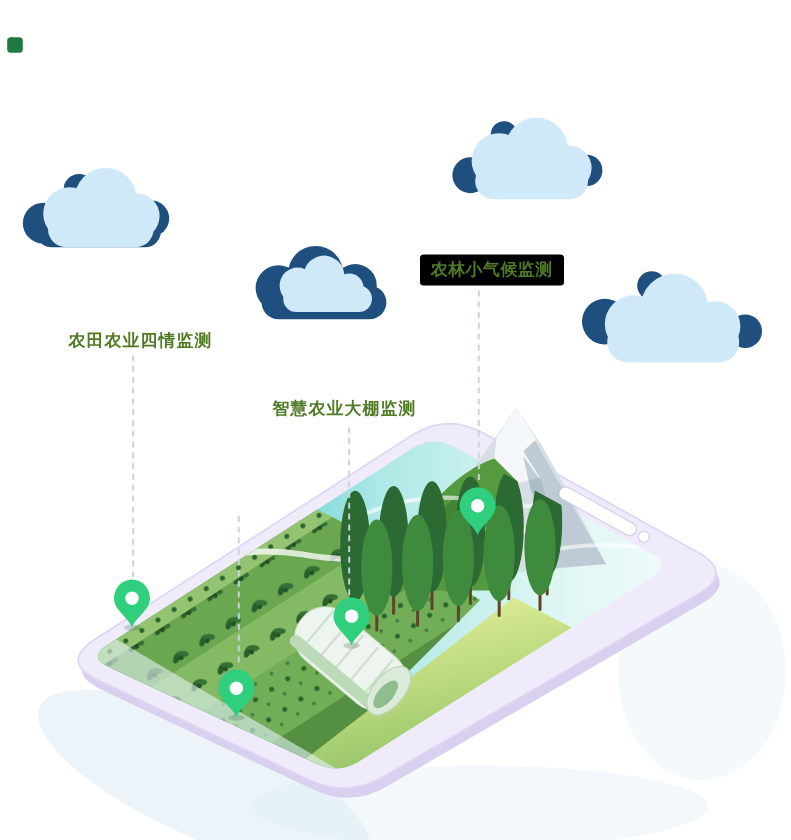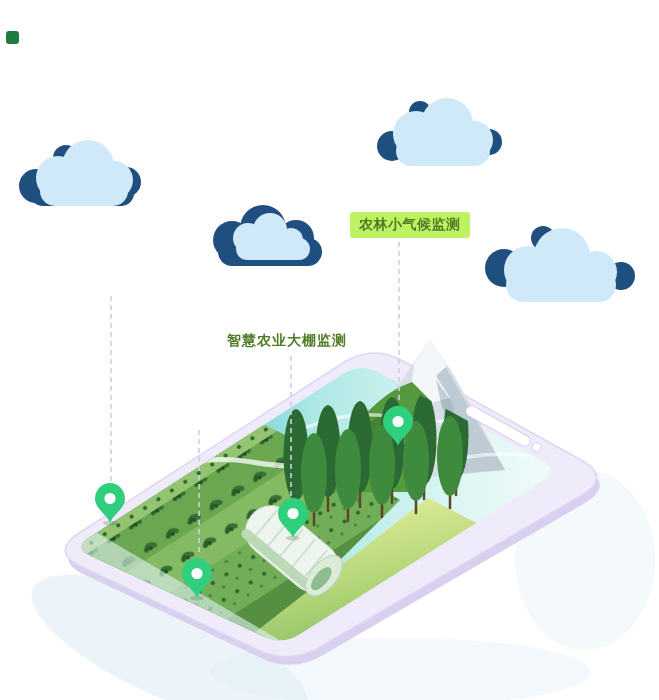--- a/index.html
+++ b/index.html
@@ -2,21 +2,21 @@
 <html style="--label-text: #4f7b24; --pin: #2fcf7d; --cloud-light: #cfe9f8; --cloud-dark: #1f4f7e; --phone-body: #f0ebfb; --sky-teal: #3fc2c8; --field-green: #74ad55;"><head>
 <meta charset="utf-8">
 <style>
   html,body{margin:0;padding:0;background:#fff;}
   .stage{position:relative;width:659px;height:700px;background:#fff;overflow:hidden;
          font-family:"Liberation Sans","DejaVu Sans",sans-serif;}
   .stage > svg{position:absolute;left:0;top:0;}
   .label{position:absolute;font-weight:bold;font-size:14px;letter-spacing:1px;
          color:var(--label-text,#4f7b24);white-space:nowrap;z-index:2;}
   #label-field{left:57px;top:275px;}
-  #label-microclimate{left:350px;top:212px;background:#bef264;padding:4px 9px;border-radius:3px;letter-spacing:.5px;}
+  #label-microclimate{left:350px;top:212px;background:#000000;padding:4px 9px;border-radius:3px;letter-spacing:.5px;}
   #label-greenhouse{left:227px;top:332px;text-align:right;}
   #label-soil{left:142px;top:407px;}
   .decor-dot{position:absolute;left:6px;top:31px;width:13px;height:13px;border-radius:3px;
              background:#1f7a40;z-index:1;}
   
   .cl{fill:var(--cloud-light,#cfe9f8);}
   .cd{fill:var(--cloud-dark,#1f4f7e);}
   .phone-bezel{fill:var(--phone-body,#f0ebfb);stroke:#ded6f2;stroke-width:1.5;}
   .phone-thick{fill:#d8d0ee;}
   .leader{stroke:#c9d4da;stroke-width:1.6;stroke-dasharray:5 4;fill:none;}
@@ -228,17 +228,18 @@
           <circle cx="0" cy="-4.5" r="5.6" fill="#ffffff"></circle>
         </g>
         <g transform="translate(398 426)">
           <ellipse cx="0" cy="20" rx="7" ry="2.6" fill="rgba(40,90,60,.22)"></ellipse>
           <path d="M0,20 C-2.5,12 -15,5.5 -15,-4 C-15,-13 -8.5,-20 0,-20 C8.5,-20 15,-13 15,-4 C15,5.5 2.5,12 0,20 Z" fill="var(--pin,#2fcf7d)"></path>
           <circle cx="0" cy="-4.5" r="5.6" fill="#ffffff"></circle>
         </g>
       </g>
   </svg>
 
+  <div class="label" id="label-field">农田农业四情监测</div>
   <div class="label" id="label-microclimate">农林小气候监测</div>
   <div class="label" id="label-greenhouse">智慧农业大棚监测</div>
 
   <div class="decor-dot"></div>
 </div>
 
 </body></html>

